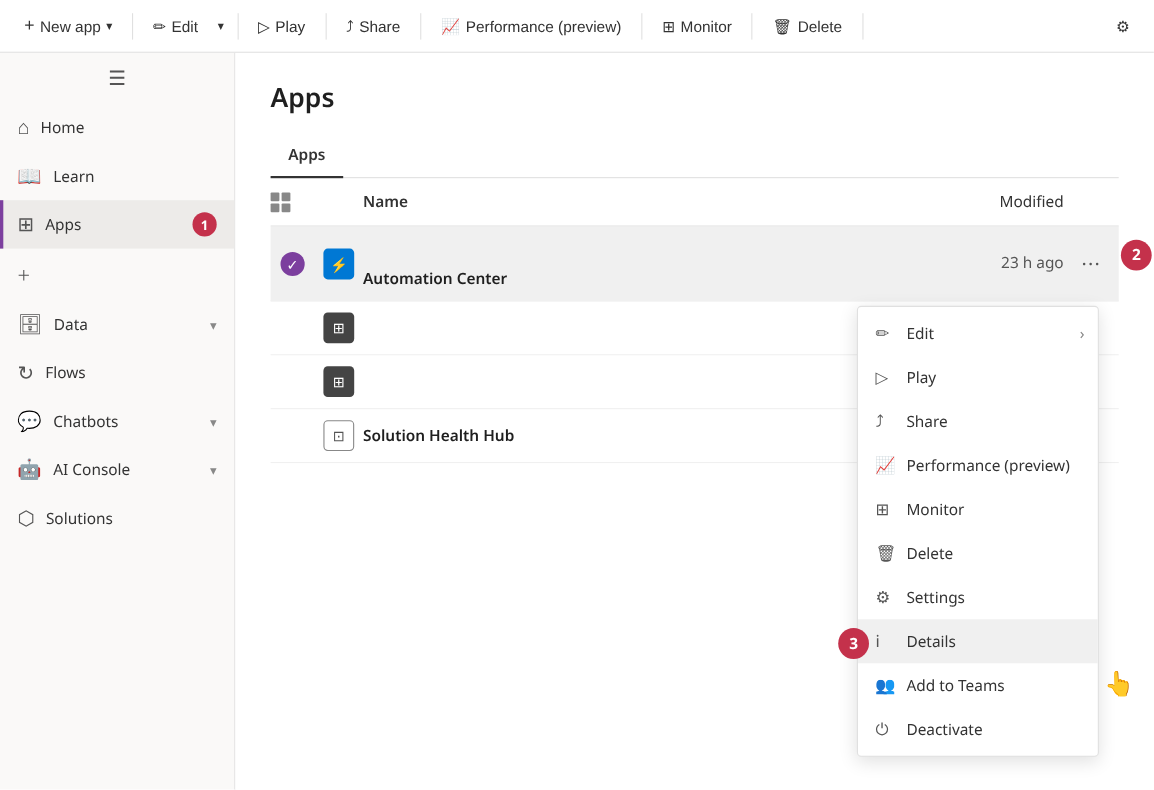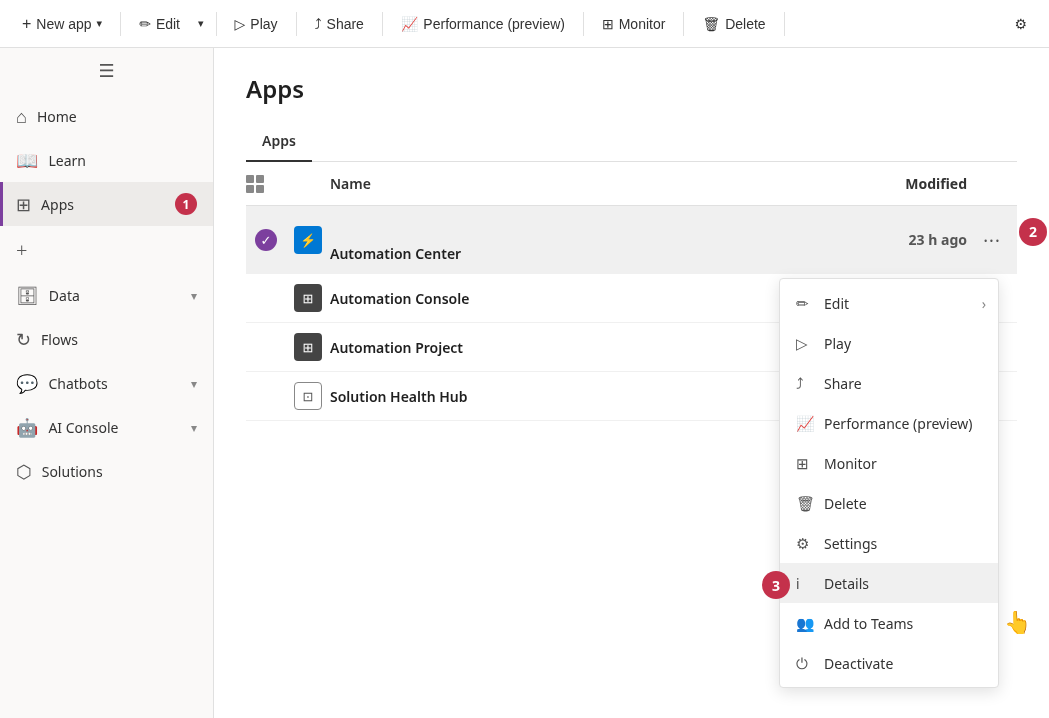--- a/index.html
+++ b/index.html
@@ -134,21 +134,21 @@
       display: flex;
       align-items: flex-end;
       padding: 12px 0;
       border-bottom: 1px solid #e0e0e0;
       color: #555;
       font-size: 14px;
     }
     .col-check { width: 40px; }
     .col-icon { width: 44px; }
     .col-name { flex: 1; font-weight: 600; color: #333; }
-    .col-modified { width: 200px; text-align: right; font-weight: 700; color: #333; }
+    .col-modified { width: 200px; text-align: right; font-weight: 400; color: #333; }
     .col-more { width: 50px; }
 
     .table-row {
       display: flex;
       align-items: center;
       padding: 10px 0;
       border-bottom: 1px solid #f0f0f0;
       cursor: pointer;
     }
     .table-row.selected { background: #f0f0f0; }
@@ -423,33 +423,31 @@
             <span>2</span>
           </div>
         </div>
       </div>
 
       <div class="table-row">
         <div class="row-check col-check"></div>
         <div class="row-icon col-icon">
           <div class="app-icon-dark">⊞</div>
         </div>
-        <div class="row-name col-name">Automation Console</div>
         <div class="row-modified col-modified"></div>
         <div class="row-more col-more">
           <span class="more-dots"></span>
         </div>
       </div>
 
       <div class="table-row">
         <div class="row-check col-check"></div>
         <div class="row-icon col-icon">
           <div class="app-icon-dark">⊞</div>
         </div>
-        <div class="row-name col-name">Automation Project</div>
         <div class="row-modified col-modified"></div>
         <div class="row-more col-more">
           <span class="more-dots"></span>
         </div>
       </div>
 
       <div class="table-row">
         <div class="row-check col-check"></div>
         <div class="row-icon col-icon">
           <div class="app-icon-outline">⊡</div>

